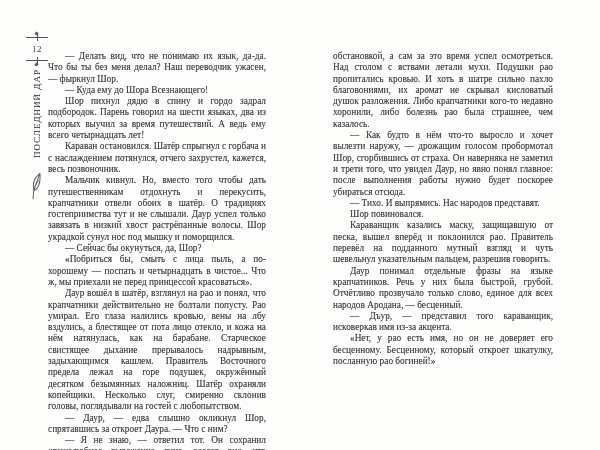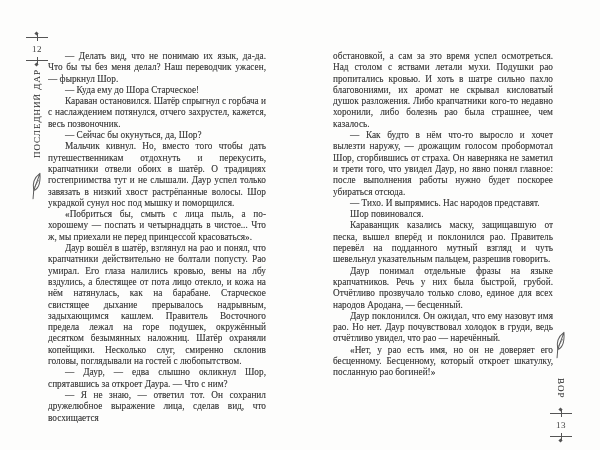--- a/index.html
+++ b/index.html
@@ -77,59 +77,36 @@
     <div class="feather">
       <svg width="18" height="30" viewBox="0 0 20 32" aria-hidden="true">
         <path d="M15.5 2.5 C9 6 5.5 13 6 20.5 L4 29.5 M6 20.5 C11.5 19.5 14.8 12.5 15.5 2.5 Z" fill="none" stroke="currentColor" stroke-width="1.1" stroke-linecap="round"></path>
         <path d="M7.5 16.5 L13.5 9.5" fill="none" stroke="currentColor" stroke-width="0.6"></path>
       </svg>
     </div>
   </div>
 
   <div class="page-text left" lang="ru">
       <p>— Делать вид, что не понимаю их язык, да-да. Что бы ты без меня делал? Наш переводчик ужасен, — фыркнул Шор.</p>
-      <p>— Куда ему до Шора Старческое!</p>
+      <p>— Куда ему до Шора Всезнающего!</p>
+      <p>Шор пихнул дядю в спину и гордо задрал подбородок. Парень говорил на шести языках, два из которых выучил за время путешествий. А ведь ему всего четырнадцать лет!</p>
       <p>Караван остановился. Шатёр спрыгнул с горбача и с наслаждением потянулся, отчего захрустел, кажется, весь позвоночник.</p>
+      <p>Мальчик кивнул. Но, вместо того чтобы дать путешественникам отдохнуть и перекусить, крапчатники отвели обоих в шатёр. О традициях гостеприимства тут и не слышали. Даур успел только завязать в низкий хвост растрёпанные волосы. Шор украдкой сунул нос под мышку и поморщился.</p>
       <p>— Сейчас бы окунуться, да, Шор?</p>
-      <p>Мальчик кивнул. Но, вместо того чтобы дать путешественникам отдохнуть и перекусить, крапчатники отвели обоих в шатёр. О традициях гостеприимства тут и не слышали. Даур успел только завязать в низкий хвост растрёпанные волосы. Шор украдкой сунул нос под мышку и поморщился.</p>
       <p>«Побриться бы, смыть с лица пыль, а по-хорошему — поспать и четырнадцать в чистое... Что ж, мы приехали не перед принцессой красоваться».</p>
       <p>Даур вошёл в шатёр, взглянул на рао и понял, что крапчатники действительно не болтали попусту. Рао умирал. Его глаза налились кровью, вены на лбу вздулись, а блестящее от пота лицо отекло, и кожа на нём натянулась, как на барабане. Старческое свистящее дыхание прерывалось надрывным, задыхающимся кашлем. Правитель Восточного предела лежал на горе подушек, окружённый десятком безымянных наложниц. Шатёр охраняли копейщики. Несколько слуг, смиренно склонив головы, поглядывали на гостей с любопытством.</p>
       <p>— Даур, — едва слышно окликнул Шор, спрятавшись за откроет Даура. — Что с ним?</p>
       <p>— Я не знаю, — ответил тот. Он сохранил дружелюбное выражение лица, сделав вид, что восхищается</p>
     </div>
 
   <div class="page-text right" lang="ru">
       <p class="no-indent">обстановкой, а сам за это время успел осмотреться. Над столом с яствами летали мухи. Подушки рао пропитались кровью. И хоть в шатре сильно пахло благовониями, их аромат не скрывал кисловатый душок разложения. Либо крапчатники кого-то недавно хоронили, либо болезнь рао была страшнее, чем казалось.</p>
       <p>— Как будто в нём что-то выросло и хочет вылезти наружу, — дрожащим голосом пробормотал Шор, сгорбившись от страха. Он наверняка не заметил и трети того, что увидел Даур, но явно понял главное: после выполнения работы нужно будет поскорее убираться отсюда.</p>
       <p>— Тихо. И выпрямись. Нас народов представят.</p>
       <p>Шор повиновался.</p>
       <p>Караванщик казались маску, защищавшую от песка, вышел вперёд и поклонился рао. Правитель перевёл на подданного мутный взгляд и чуть шевельнул указательным пальцем, разрешив говорить.</p>
       <p>Даур понимал отдельные фразы на языке крапчатников. Речь у них была быстрой, грубой. Отчётливо прозвучало только слово, единое для всех народов Ародана, — бесценный.</p>
-      <p>Даур поклонился. Он ожидал, что ему назовут имя рао. Но нет. Даур почувствовал холодок в груди, ведь отчётливо увидел, что рао — наречённый.</p>
+      <p>— Дъур, — представил того караванщик, исковеркав имя из-за акцента.</p>
       <p>«Нет, у рао есть имя, но он не доверяет его бесценному. Бесценному, который откроет шкатулку, посланную рао богиней!»</p>
     </div>
 
-  <div class="margin-strip right">
-    <div class="feather">
-      <svg width="18" height="30" viewBox="0 0 20 32" aria-hidden="true">
-        <path d="M15.5 2.5 C9 6 5.5 13 6 20.5 L4 29.5 M6 20.5 C11.5 19.5 14.8 12.5 15.5 2.5 Z" fill="none" stroke="currentColor" stroke-width="1.1" stroke-linecap="round"></path>
-        <path d="M7.5 16.5 L13.5 9.5" fill="none" stroke="currentColor" stroke-width="0.6"></path>
-      </svg>
-    </div>
-    <div class="vtitle down">
-        <span>ВОР</span>
-      </div>
-    <div class="folio-block">
-      <div class="orn orn-top">
-          <span class="dot"></span>
-          <span class="bar"></span>
-          <span class="tick"></span>
-        </div>
-      <div class="folio">13</div>
-      <div class="orn orn-bottom">
-          <span class="bar"></span>
-          <span class="tick"></span>
-          <span class="dot"></span>
-        </div>
-    </div>
-  </div>
 
 </div>
 
 </body></html>

